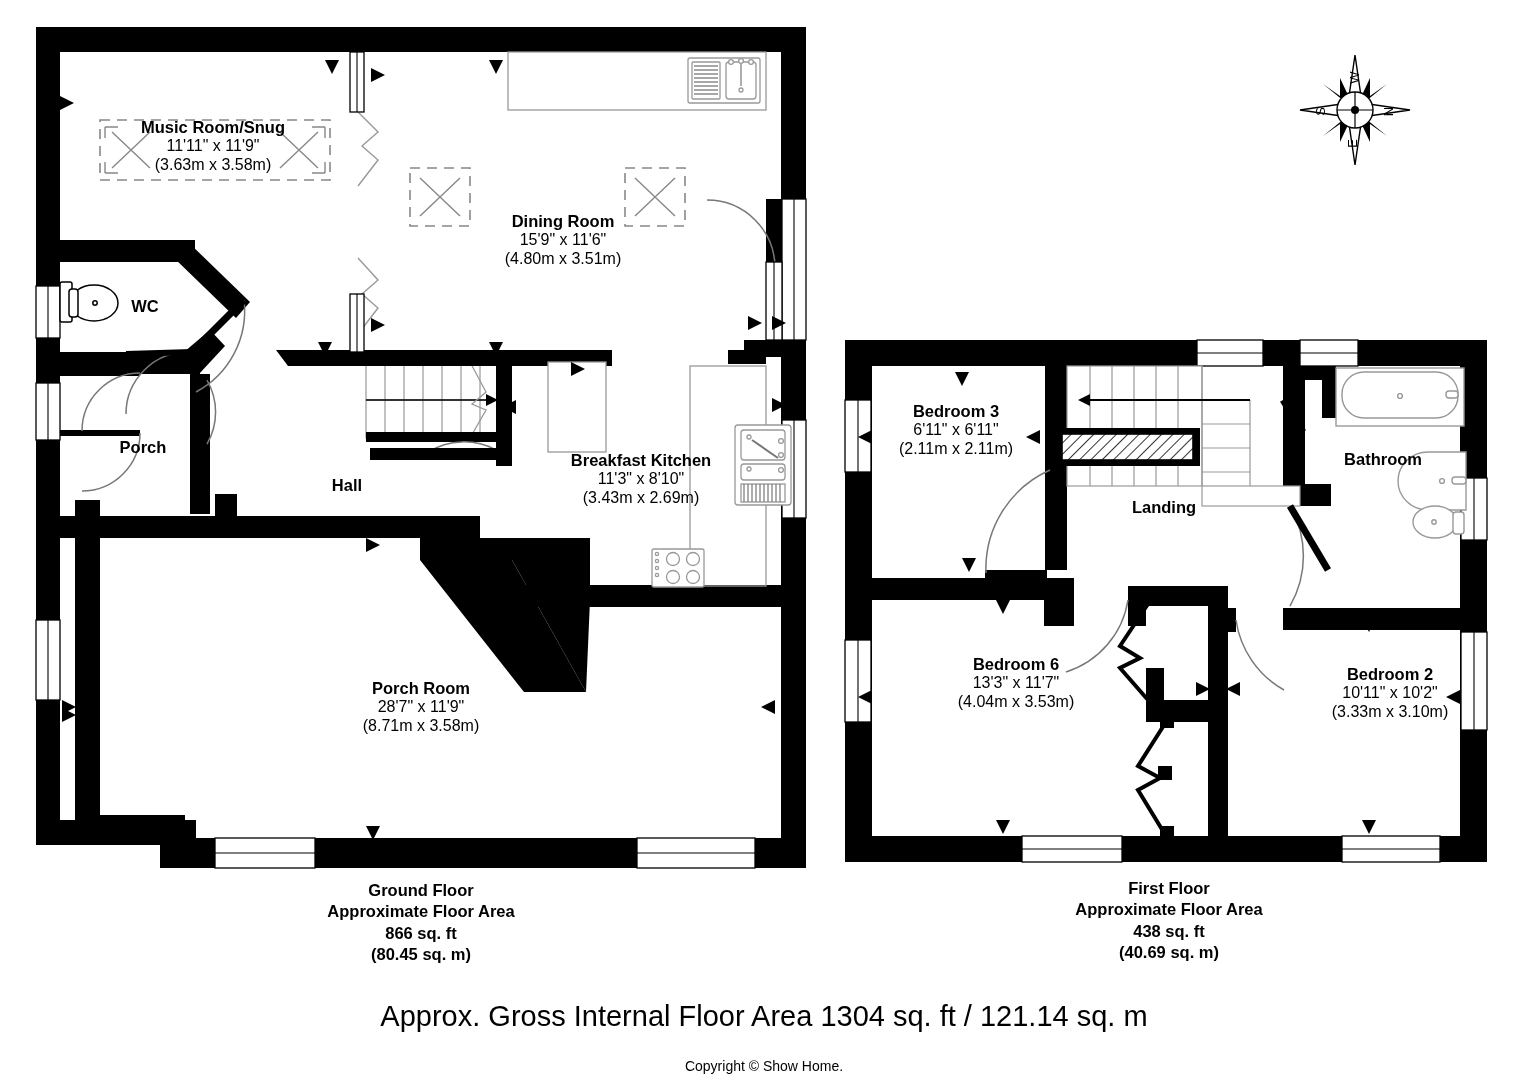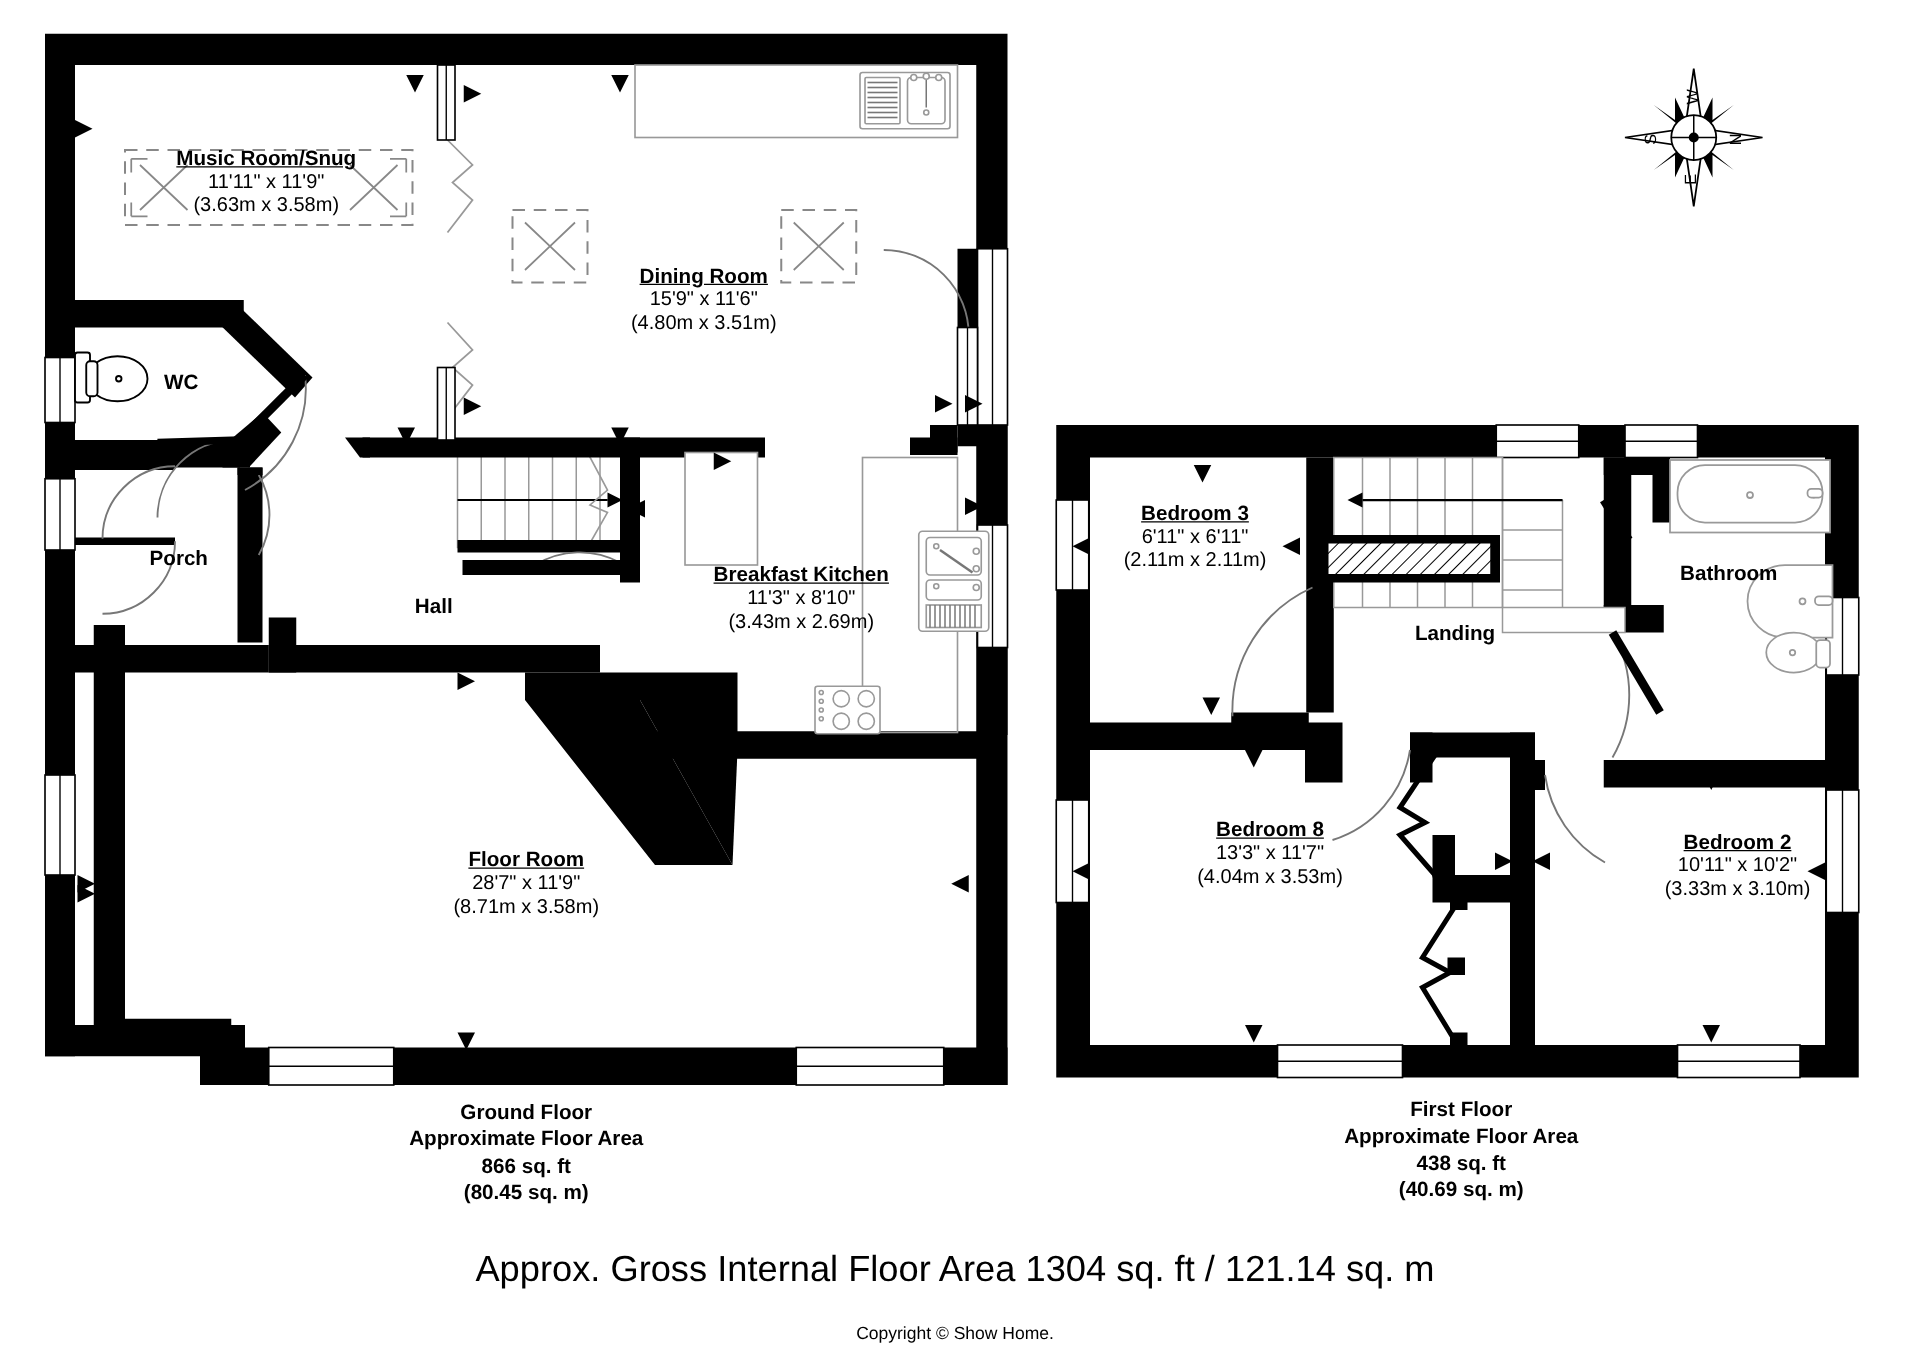--- a/index.html
+++ b/index.html
@@ -30,21 +30,20 @@
   .txt {
     position: absolute;
     white-space: nowrap;
     line-height: 1.17;
     text-align: center;
     transform: translateX(-50%);
   }
   .room-name {
     font-weight: bold;
     font-size: 16.5px;
-    text-decoration: underline;
   }
   .room-dim {
     font-size: 16px;
     font-weight: normal;
   }
   .room-label-block { text-align: center; }
   .plain-label {
     font-weight: bold;
     font-size: 16.5px;
   }
@@ -501,39 +500,39 @@
     <div class="room-dim">(4.80m x 3.51m)</div>
   </div>
 
   <div class="txt room-label-block" style="left:641px; top:451px;">
     <div class="room-name">Breakfast Kitchen</div>
     <div class="room-dim">11'3" x 8'10"</div>
     <div class="room-dim">(3.43m x 2.69m)</div>
   </div>
 
   <div class="txt room-label-block" style="left:421px; top:679px;">
-    <div class="room-name">Floor Room</div>
+    <div class="room-name">Porch Room</div>
     <div class="room-dim">28'7" x 11'9"</div>
     <div class="room-dim">(8.71m x 3.58m)</div>
   </div>
 
   <div class="txt plain-label" style="left:145px; top:297px;">WC</div>
 
   <div class="txt plain-label" style="left:143px; top:438px;">Porch</div>
 
   <div class="txt plain-label" style="left:347px; top:476px;">Hall</div>
 
   <div class="txt room-label-block" style="left:956px; top:402px;">
     <div class="room-name">Bedroom 3</div>
     <div class="room-dim">6'11" x 6'11"</div>
     <div class="room-dim">(2.11m x 2.11m)</div>
   </div>
 
   <div class="txt room-label-block" style="left:1016px; top:655px;">
-    <div class="room-name">Bedroom 8</div>
+    <div class="room-name">Bedroom 6</div>
     <div class="room-dim">13'3" x 11'7"</div>
     <div class="room-dim">(4.04m x 3.53m)</div>
   </div>
 
   <div class="txt room-label-block" style="left:1390px; top:665px;">
     <div class="room-name">Bedroom 2</div>
     <div class="room-dim">10'11" x 10'2"</div>
     <div class="room-dim">(3.33m x 3.10m)</div>
   </div>
 

